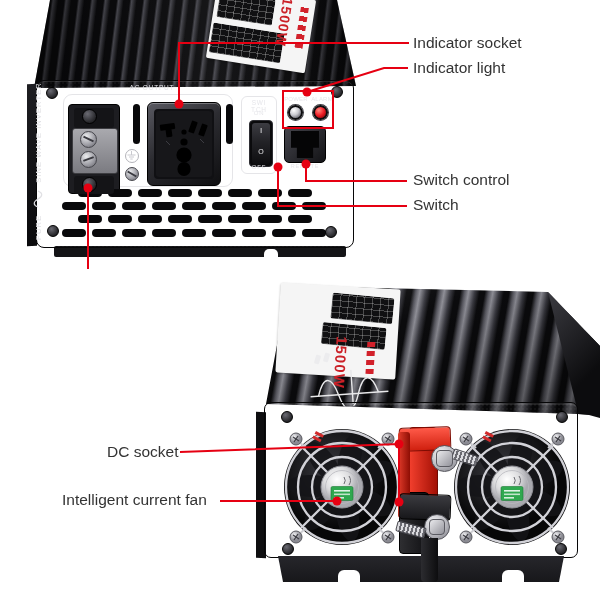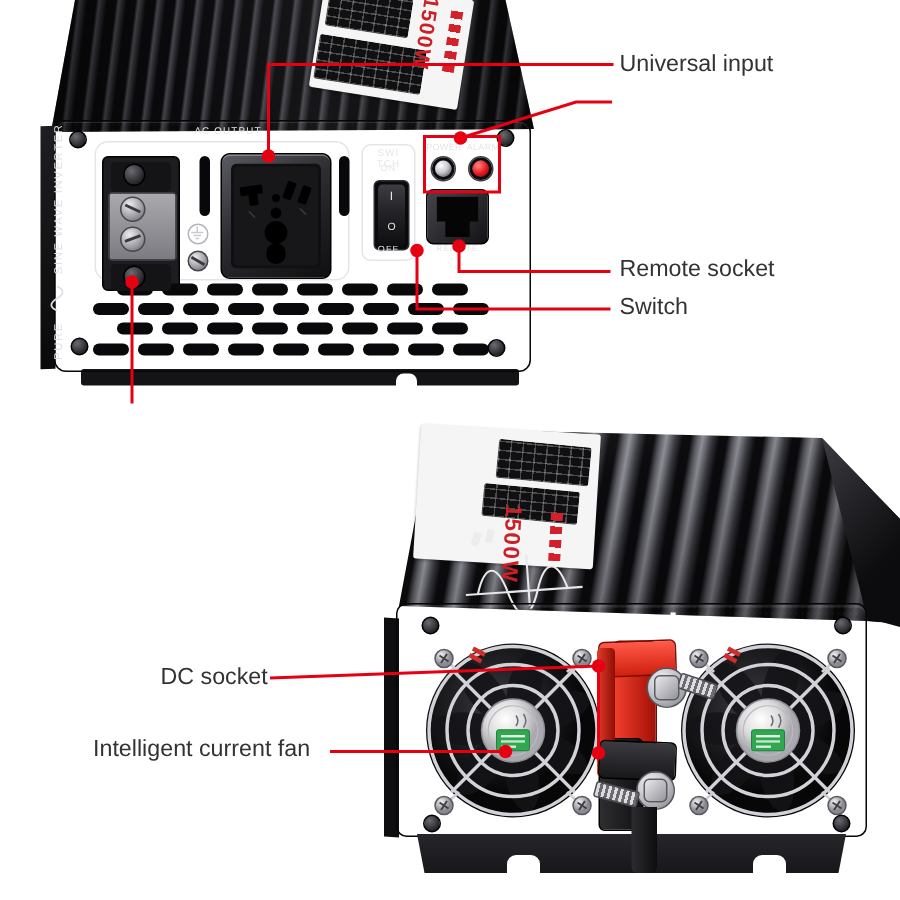--- a/index.html
+++ b/index.html
@@ -463,18 +463,19 @@
       <circle cx="307" cy="92" r="4.5"></circle>
       <circle cx="306" cy="164" r="4.5"></circle>
       <circle cx="278" cy="167" r="4.5"></circle>
       <circle cx="88" cy="188" r="4.5"></circle>
       <circle cx="399" cy="444" r="4.5"></circle>
       <circle cx="399" cy="502" r="4.5"></circle>
       <circle cx="337" cy="501" r="4.5"></circle>
     </g>
   </svg>
 
-  <div class="callout" style="left:413px;top:35px;">Universal input</div>
-  <div class="callout" style="left:413px;top:172px;">Remote socket</div>
+  <div class="callout" style="left:413px;top:35px;">Indicator socket</div>
+  <div class="callout" style="left:413px;top:60px;">Indicator light</div>
+  <div class="callout" style="left:413px;top:172px;">Switch control</div>
   <div class="callout" style="left:413px;top:197px;">Switch</div>
   <div class="callout" style="left:107px;top:444px;">DC socket</div>
   <div class="callout" style="left:62px;top:492px;">Intelligent current fan</div>
 </div>
 
 </body></html>

